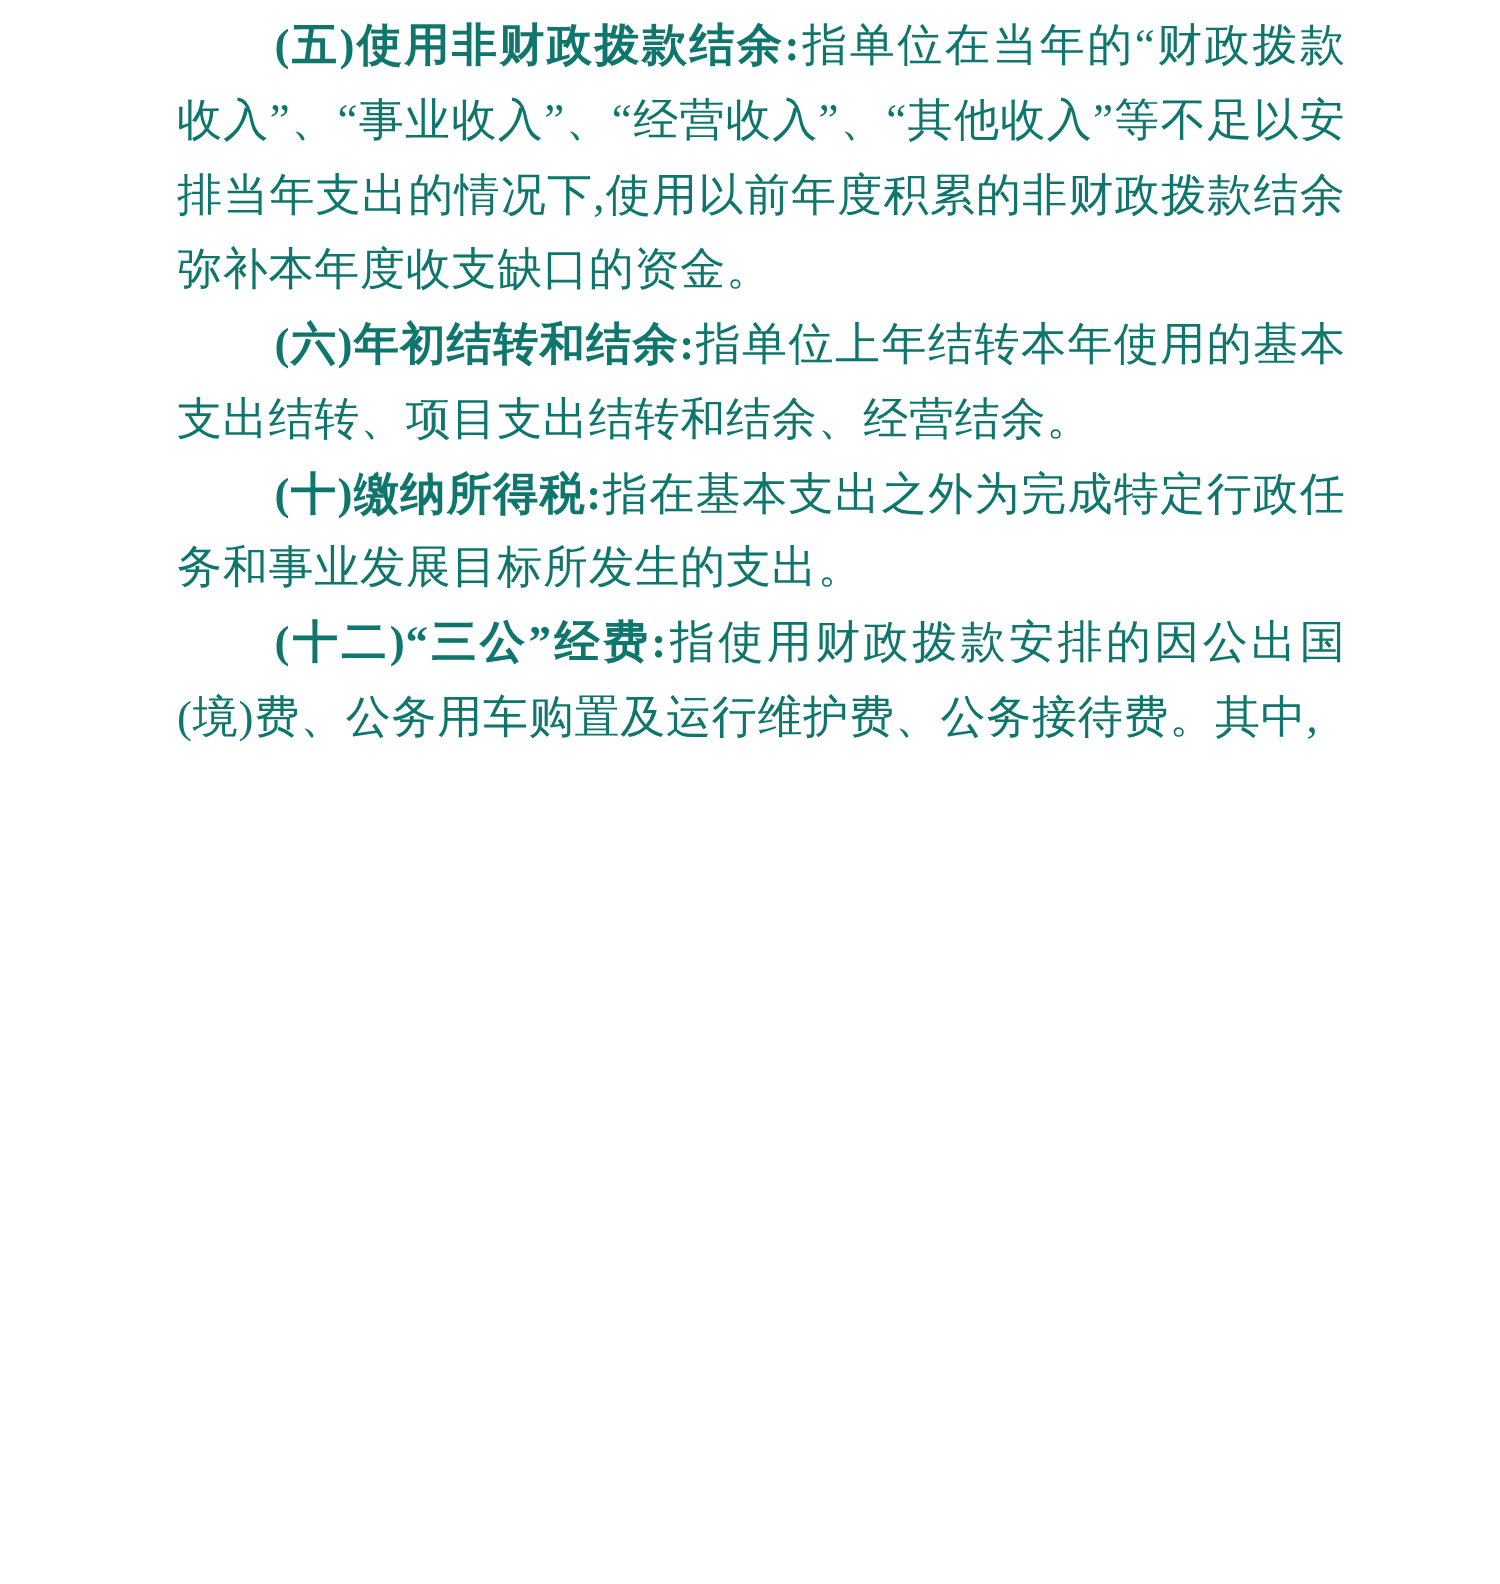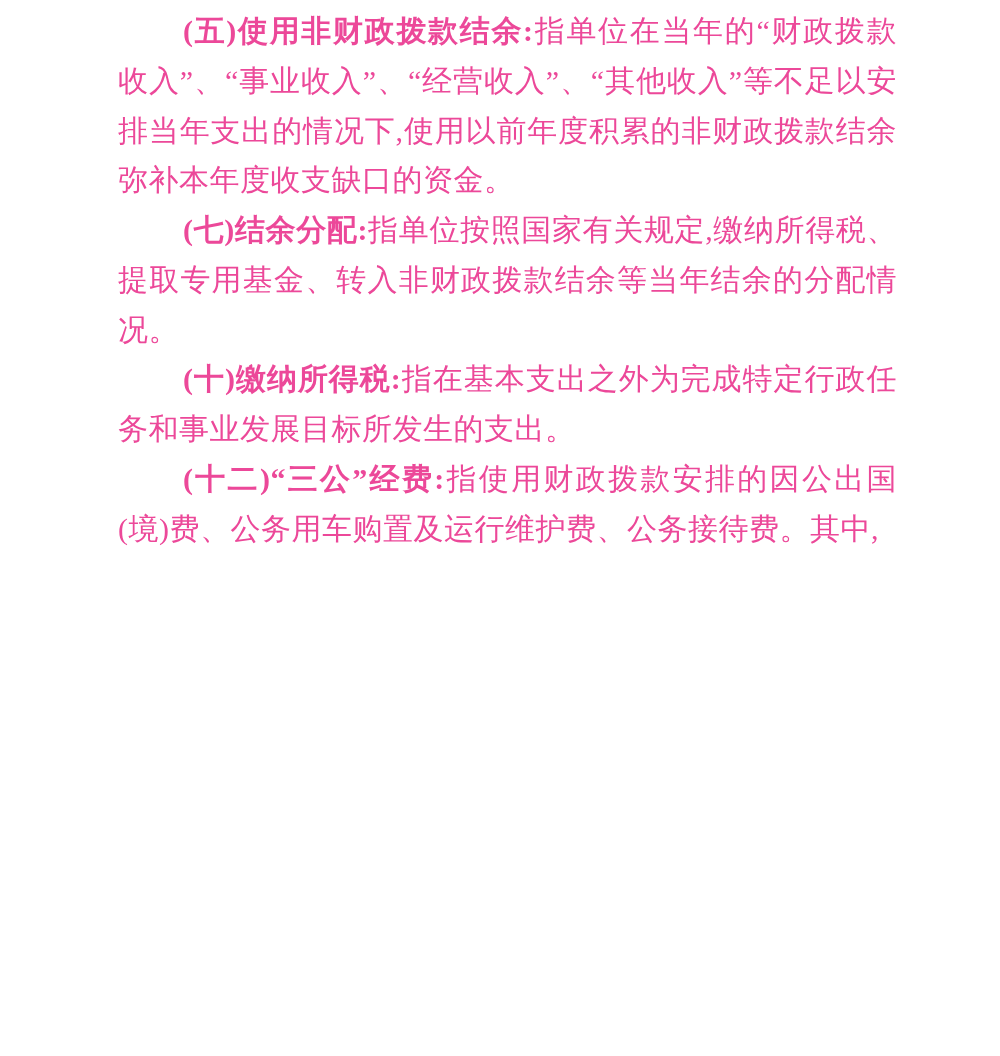--- a/index.html
+++ b/index.html
@@ -6,21 +6,21 @@
     margin: 0;
     padding: 0;
     background: #ffffff;
   }
   .page {
     position: relative;
     box-sizing: border-box;
     width: 1000px;
     height: 1056px;
     background: #ffffff;
-    color: #ec4899;
+    color: #0f766e;
     padding: 6px 103px 0 118px;
     overflow: hidden;
     font-family: "Liberation Serif", "DejaVu Serif", serif;
     font-size: 30px;
     line-height: 49.75px;
     text-align: justify;
     text-justify: inter-ideograph;
     letter-spacing: 0.5px;
   }
   .para {
@@ -32,22 +32,22 @@
     font-weight: 700;
   }
 </style>
 </head>
 <body>
 
 <div class="page">
 
   <p class="para"><span class="lead">(五)使用非财政拨款结余:</span><span class="body-text">指单位在当年的“财政拨款收入”、“事业收入”、“经营收入”、“其他收入”等不足以安排当年支出的情况下,使用以前年度积累的非财政拨款结余弥补本年度收支缺口的资金。</span></p>
 
+  <p class="para"><span class="lead">(六)年初结转和结余:</span><span class="body-text">指单位上年结转本年使用的基本支出结转、项目支出结转和结余、经营结余。</span></p>
 
-  <p class="para"><span class="lead">(七)结余分配:</span><span class="body-text">指单位按照国家有关规定,缴纳所得税、提取专用基金、转入非财政拨款结余等当年结余的分配情况。</span></p>
 
 
 
   <p class="para"><span class="lead">(十)缴纳所得税:</span><span class="body-text">指在基本支出之外为完成特定行政任务和事业发展目标所发生的支出。</span></p>
 
 
   <p class="para"><span class="lead">(十二)“三公”经费:</span><span class="body-text">指使用财政拨款安排的因公出国(境)费、公务用车购置及运行维护费、公务接待费。其中,</span></p>
 
 </div>
 

